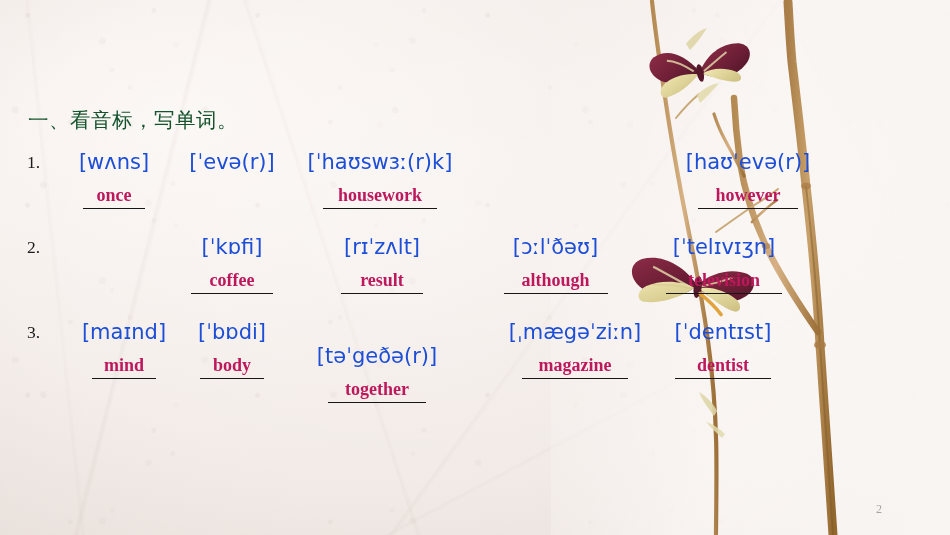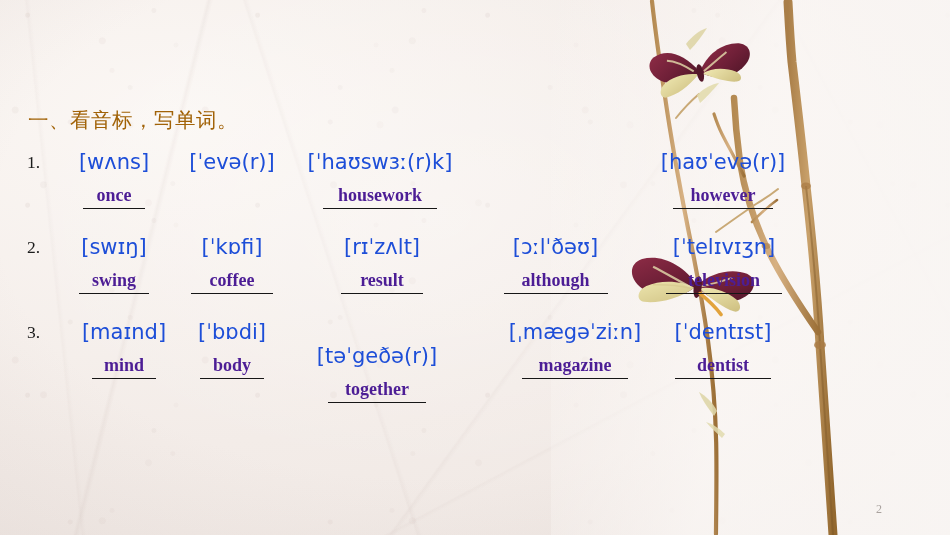--- a/index.html
+++ b/index.html
@@ -86,21 +86,21 @@
     position: absolute;
     inset: 0;
   }
 
   .title {
     position: absolute;
     left: 28px;
     top: 106px;
     font-family: "DejaVu Sans", sans-serif;
     font-size: 20.5px;
-    color: #a16207;
+    color: #14532d;
     letter-spacing: .5px;
     white-space: nowrap;
   }
 
   .row {
     position: absolute;
     left: 0;
     width: 950px;
     height: 84px;
   }
@@ -127,21 +127,21 @@
   }
   .answer-wrap {
     margin-top: 13px;
     text-align: center;
   }
   .answer {
     display: inline-block;
     font-family: "Liberation Serif", serif;
     font-weight: bold;
     font-size: 18px;
-    color: #4c1d95;
+    color: #be185d;
     line-height: 1.05;
     white-space: nowrap;
     text-align: right;
   }
   .rule {
     margin: 3px auto 0;
     height: 0;
     border-bottom: 1.6px solid #161616;
   }
 
@@ -262,39 +262,32 @@
         <div class="ipa">[ˈhaʊswɜː(r)k]</div>
         <div class="answer-wrap">
           <div class="answer">housework</div>
           <div class="rule" style="width:114px;"></div>
         </div>
       </div>
 
       <div class="cell" style="left:483px; width:145px;">
       </div>
 
-      <div class="cell" style="left:647px; width:152px;">
+      <div class="cell" style="left:672px; width:152px;">
         <div class="ipa">[haʊˈevə(r)]</div>
         <div class="answer-wrap">
           <div class="answer">however</div>
           <div class="rule" style="width:100px;"></div>
         </div>
       </div>
     </div>
 
     <div class="row" style="top:237px;">
       <div class="row-num">2.</div>
 
-      <div class="cell" style="left:58px;  width:112px;">
-        <div class="ipa">[swɪŋ]</div>
-        <div class="answer-wrap">
-          <div class="answer">swing</div>
-          <div class="rule" style="width:70px;"></div>
-        </div>
-      </div>
 
       <div class="cell" style="left:176px; width:112px;">
         <div class="ipa">[ˈkɒfi]</div>
         <div class="answer-wrap">
           <div class="answer">coffee</div>
           <div class="rule" style="width:82px;"></div>
         </div>
       </div>
 
       <div class="cell" style="left:487px; width:137px;">

